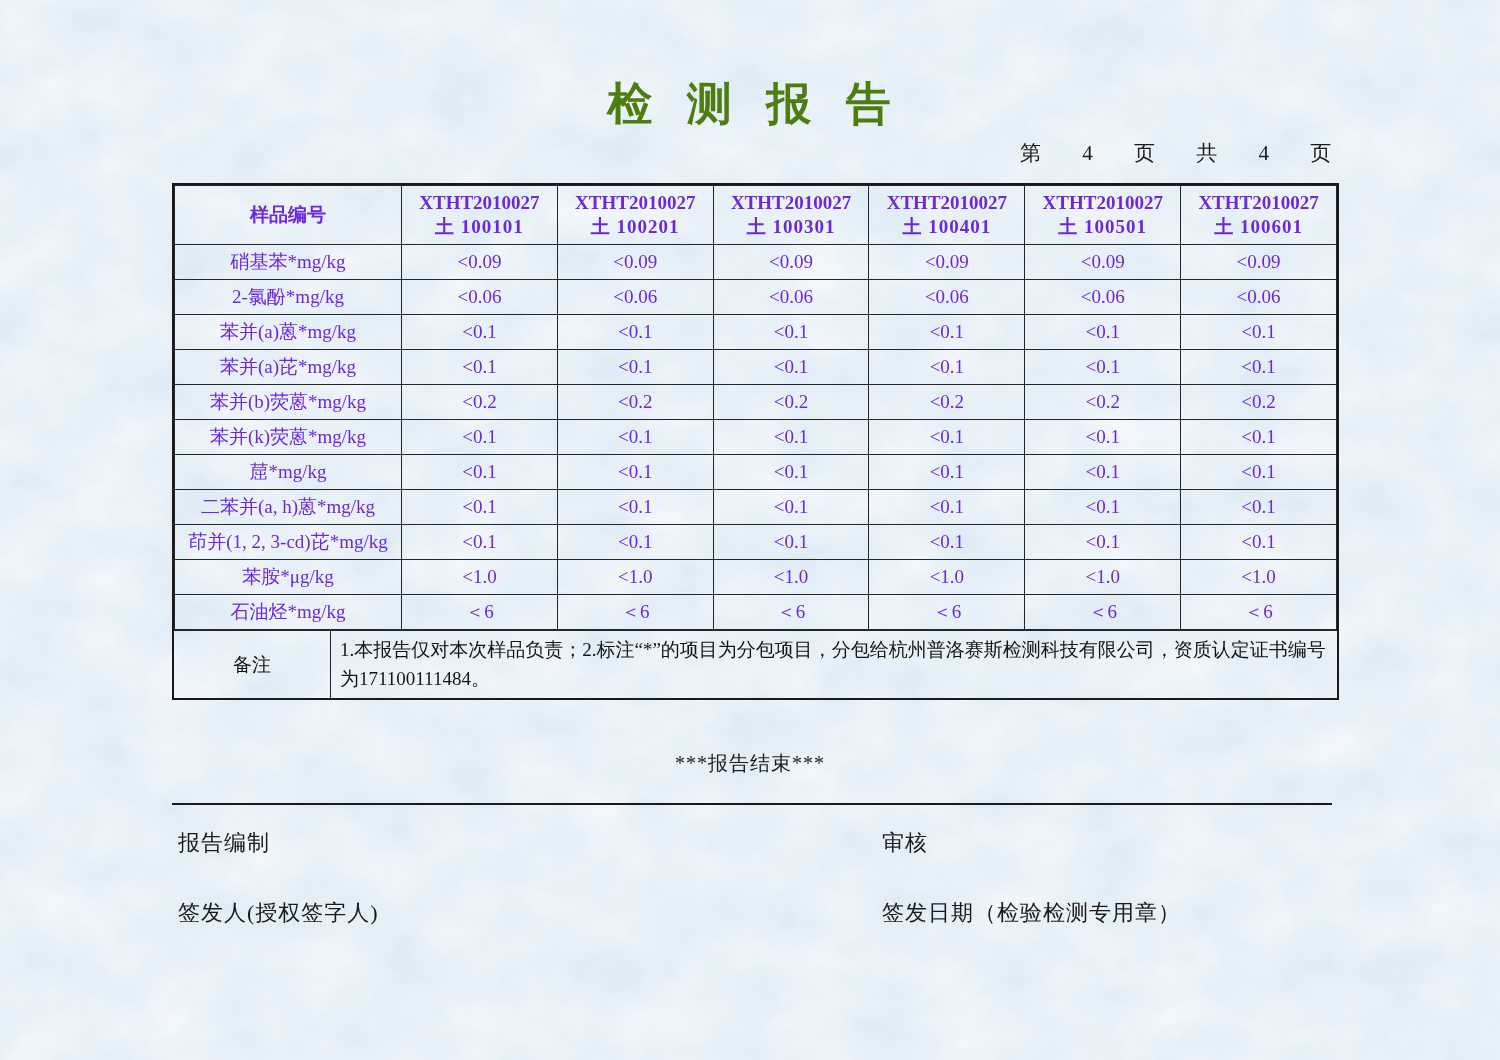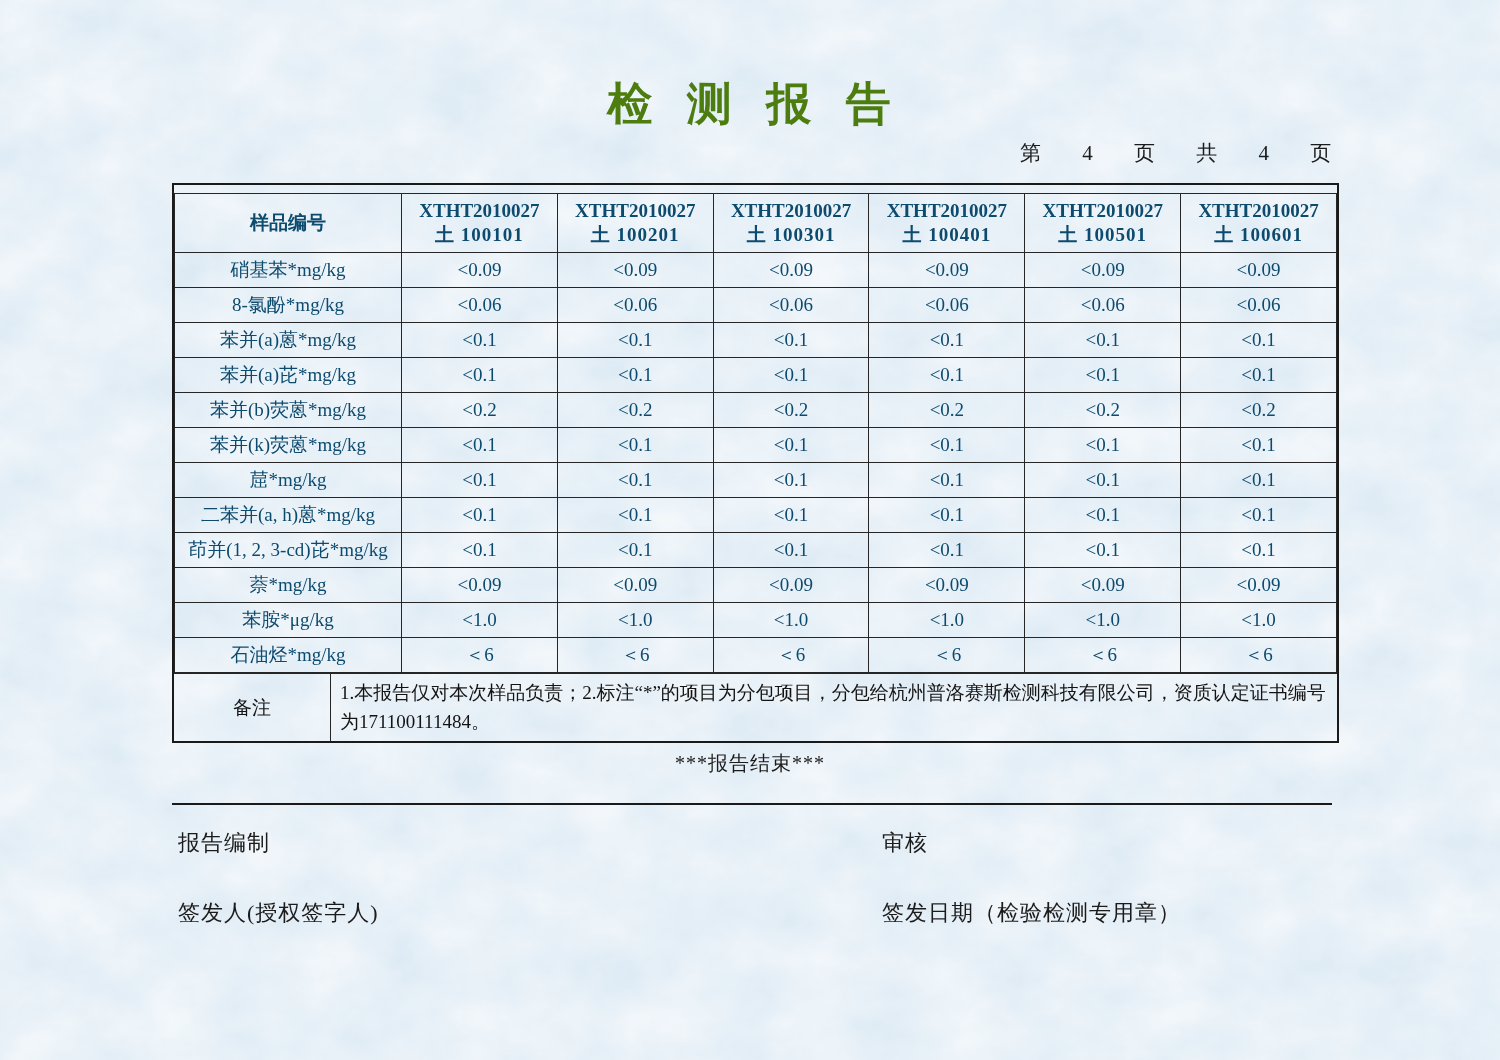--- a/index.html
+++ b/index.html
@@ -27,21 +27,21 @@
     position:absolute; left:1020px; top:139px;
     font-size:21px; word-spacing:36px;
   }
 
   .table-wrap {
     position:absolute; left:172px; top:183px; width:1163px;
     border:2px solid #1a1a1a; background:transparent;
   }
   table.report {
     width:100%; border-collapse:collapse; table-layout:fixed;
-    font-family:"Liberation Serif","DejaVu Serif",serif; color:#0c4a6e;margin-top:8px;
+    font-family:"Liberation Serif","DejaVu Serif",serif; color:#6d28d9;
   }
   table.report th, table.report td {
     border:1.5px solid #262626; text-align:center; vertical-align:middle;
     padding:0 2px; overflow:hidden;
   }
   table.report th { height:58px; font-size:19px; font-weight:700; }
   table.report th .code-line { line-height:1.25; }
   table.report th .sample-line { line-height:1.25; letter-spacing:1px; }
   table.report td { height:34px; font-size:19px; font-weight:400; }
   td.bl-hidden { border-left-style:hidden; }
@@ -138,21 +138,21 @@
       <tr>
         <td>硝基苯*mg/kg</td>
         <td>&lt;0.09</td>
         <td>&lt;0.09</td>
         <td>&lt;0.09</td>
         <td>&lt;0.09</td>
         <td>&lt;0.09</td>
         <td>&lt;0.09</td>
       </tr>
       <tr>
-        <td>8-氯酚*mg/kg</td>
+        <td>2-氯酚*mg/kg</td>
         <td>&lt;0.06</td>
         <td>&lt;0.06</td>
         <td>&lt;0.06</td>
         <td>&lt;0.06</td>
         <td>&lt;0.06</td>
         <td>&lt;0.06</td>
       </tr>
       <tr>
         <td>苯并(a)蒽*mg/kg</td>
         <td>&lt;0.1</td>
@@ -208,29 +208,20 @@
         <td>&lt;0.1</td>
       </tr>
       <tr>
         <td>茚并(1, 2, 3-cd)芘*mg/kg</td>
         <td>&lt;0.1</td>
         <td>&lt;0.1</td>
         <td>&lt;0.1</td>
         <td>&lt;0.1</td>
         <td>&lt;0.1</td>
         <td>&lt;0.1</td>
-      </tr>
-      <tr>
-        <td>萘*mg/kg</td>
-        <td>&lt;0.09</td>
-        <td>&lt;0.09</td>
-        <td>&lt;0.09</td>
-        <td>&lt;0.09</td>
-        <td>&lt;0.09</td>
-        <td>&lt;0.09</td>
       </tr>
       <tr>
         <td>苯胺*μg/kg</td>
         <td>&lt;1.0</td>
         <td>&lt;1.0</td>
         <td>&lt;1.0</td>
         <td>&lt;1.0</td>
         <td>&lt;1.0</td>
         <td>&lt;1.0</td>
       </tr>

